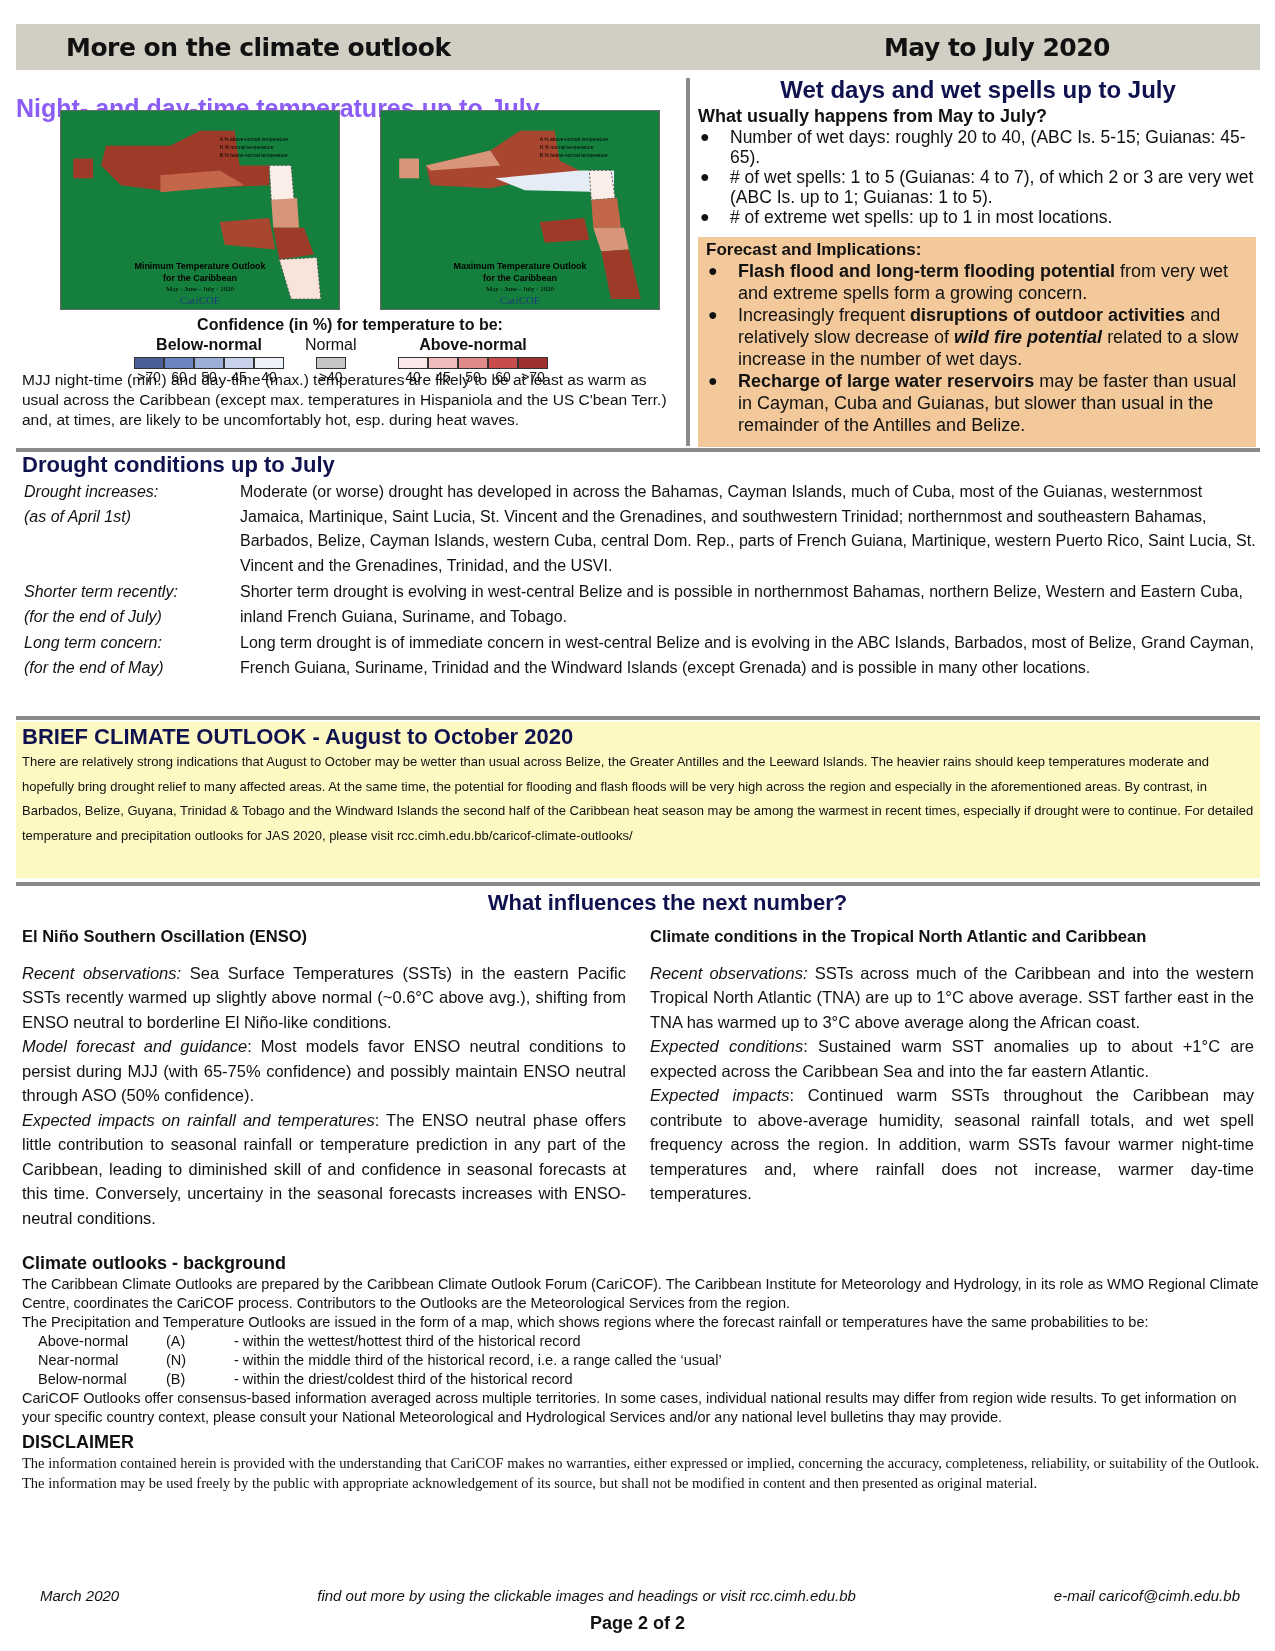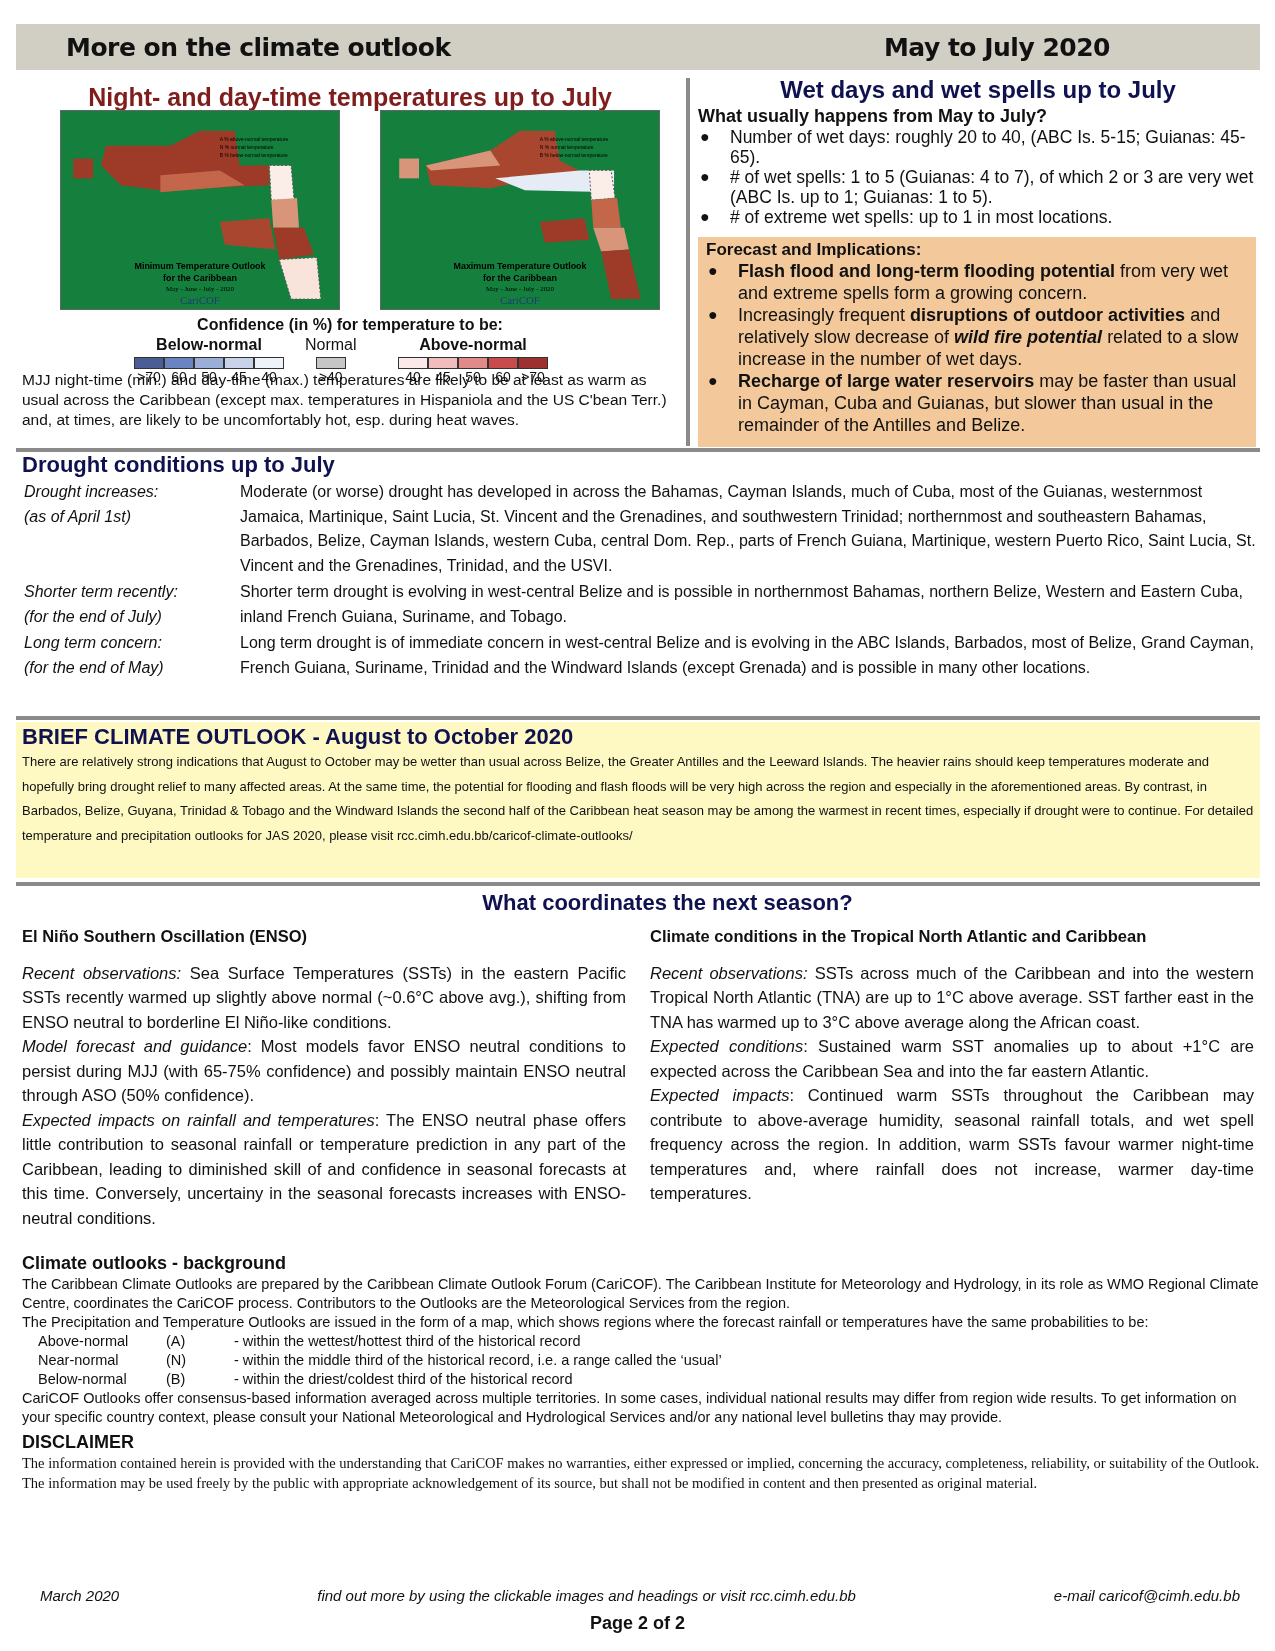--- a/index.html
+++ b/index.html
@@ -4,21 +4,21 @@
 <style>
   * { box-sizing: border-box; margin: 0; padding: 0; }
   html, body { width: 1275px; height: 1651px; background: #ffffff; overflow: hidden; }
   body { font-family: "Liberation Sans", sans-serif; color: #111; position: relative; }
 
   .topbar { position: absolute; left: 16px; top: 24px; width: 1244px; height: 46px; background: #d1cec3; display: flex; align-items: center; justify-content: space-between; padding: 0 150px 0 50px; }
   .topbar .t { font-family: "DejaVu Sans", sans-serif; font-weight: bold; font-size: 25px; color: #111; letter-spacing: -0.5px; }
 
   
   .temps { position: absolute; left: 16px; top: 74px; width: 668px; height: 372px; }
-  .temps h2 { text-align: center; font-size: 25px; font-weight: bold; color: #7f1d1d; margin-top: 9px; }
+  .temps h2 { text-align: left; font-size: 25px; font-weight: bold; color: #8b5cf6; margin-top: 20px; }
   .maps { position: absolute; left: 40px; top: 36px; width: 620px; height: 200px; }
   .map { position: absolute; top: 0; width: 280px; height: 200px; border: 1px solid #666; background: #15803d; }
   .map.min { left: 4px; }
   .map.max { left: 324px; }
   .map svg { width: 100%; height: 100%; }
   .legend { position: absolute; left: 0; top: 242px; width: 668px; }
   .legend .title { text-align: center; font-weight: bold; font-size: 16px; }
   .legend-row { position: relative; height: 54px; }
   .lg-group { position: absolute; top: 2px; text-align: center; }
   .lg-group .lbl { font-size: 16px; font-weight: bold; }
@@ -227,21 +227,21 @@
 
 <div class="hdiv" style="left:16px; top:716px; width:1244px;"></div>
 
 <section class="brief">
   <h2>BRIEF CLIMATE OUTLOOK - August to October 2020</h2>
   <p>There are relatively strong indications that August to October may be wetter than usual across Belize, the Greater Antilles and the Leeward Islands. The heavier rains should keep temperatures moderate and hopefully bring drought relief to many affected areas. At the same time, the potential for flooding and flash floods will be very high across the region and especially in the aforementioned areas. By contrast, in Barbados, Belize, Guyana, Trinidad &amp; Tobago and the Windward Islands the second half of the Caribbean heat season may be among the warmest in recent times, especially if drought were to continue.  For detailed temperature and precipitation outlooks for JAS 2020, please visit rcc.cimh.edu.bb/caricof-climate-outlooks/</p>
 </section>
 
 <div class="hdiv" style="left:16px; top:882px; width:1244px;"></div>
 
-<div class="infl-title">What coordinates the next season?</div>
+<div class="infl-title">What influences the next number?</div>
 
 <section class="col left">
   <h3>El Niño Southern Oscillation (ENSO)</h3>
   <p><i>Recent observations:</i><span> Sea Surface Temperatures (SSTs) in the eastern Pacific SSTs recently warmed up slightly above normal (~0.6°C above avg.), shifting from ENSO neutral to borderline El Niño-like conditions.</span><br><i>Model forecast and guidance</i><span>: Most models favor ENSO neutral conditions to persist during MJJ (with 65-75% confidence) and possibly maintain ENSO neutral through ASO (50% confidence).</span><br><i>Expected impacts on rainfall and temperatures</i><span>: The ENSO neutral phase offers little contribution to seasonal rainfall or temperature prediction in any part of the Caribbean, leading to diminished skill of and confidence in seasonal forecasts at this time. Conversely, uncertainy in the seasonal forecasts increases with ENSO-neutral conditions.</span></p>
 </section>
 
 <section class="col right">
   <h3>Climate conditions in the Tropical North Atlantic and Caribbean</h3>
   <p><i>Recent observations:</i><span> SSTs across much of the Caribbean and into the western Tropical North Atlantic (TNA) are up to 1°C above average. SST farther east in the TNA has warmed up to 3°C above average along the African coast.</span><br><i>Expected conditions</i><span>: Sustained warm SST anomalies up to about +1°C are expected across the Caribbean Sea and into the far eastern Atlantic.</span><br><i>Expected impacts</i><span>: Continued warm SSTs throughout the Caribbean may contribute to above-average humidity, seasonal rainfall totals, and wet spell frequency across the region. In addition, warm SSTs favour warmer night-time temperatures and, where rainfall does not increase, warmer day-time temperatures.</span></p>
 </section>

